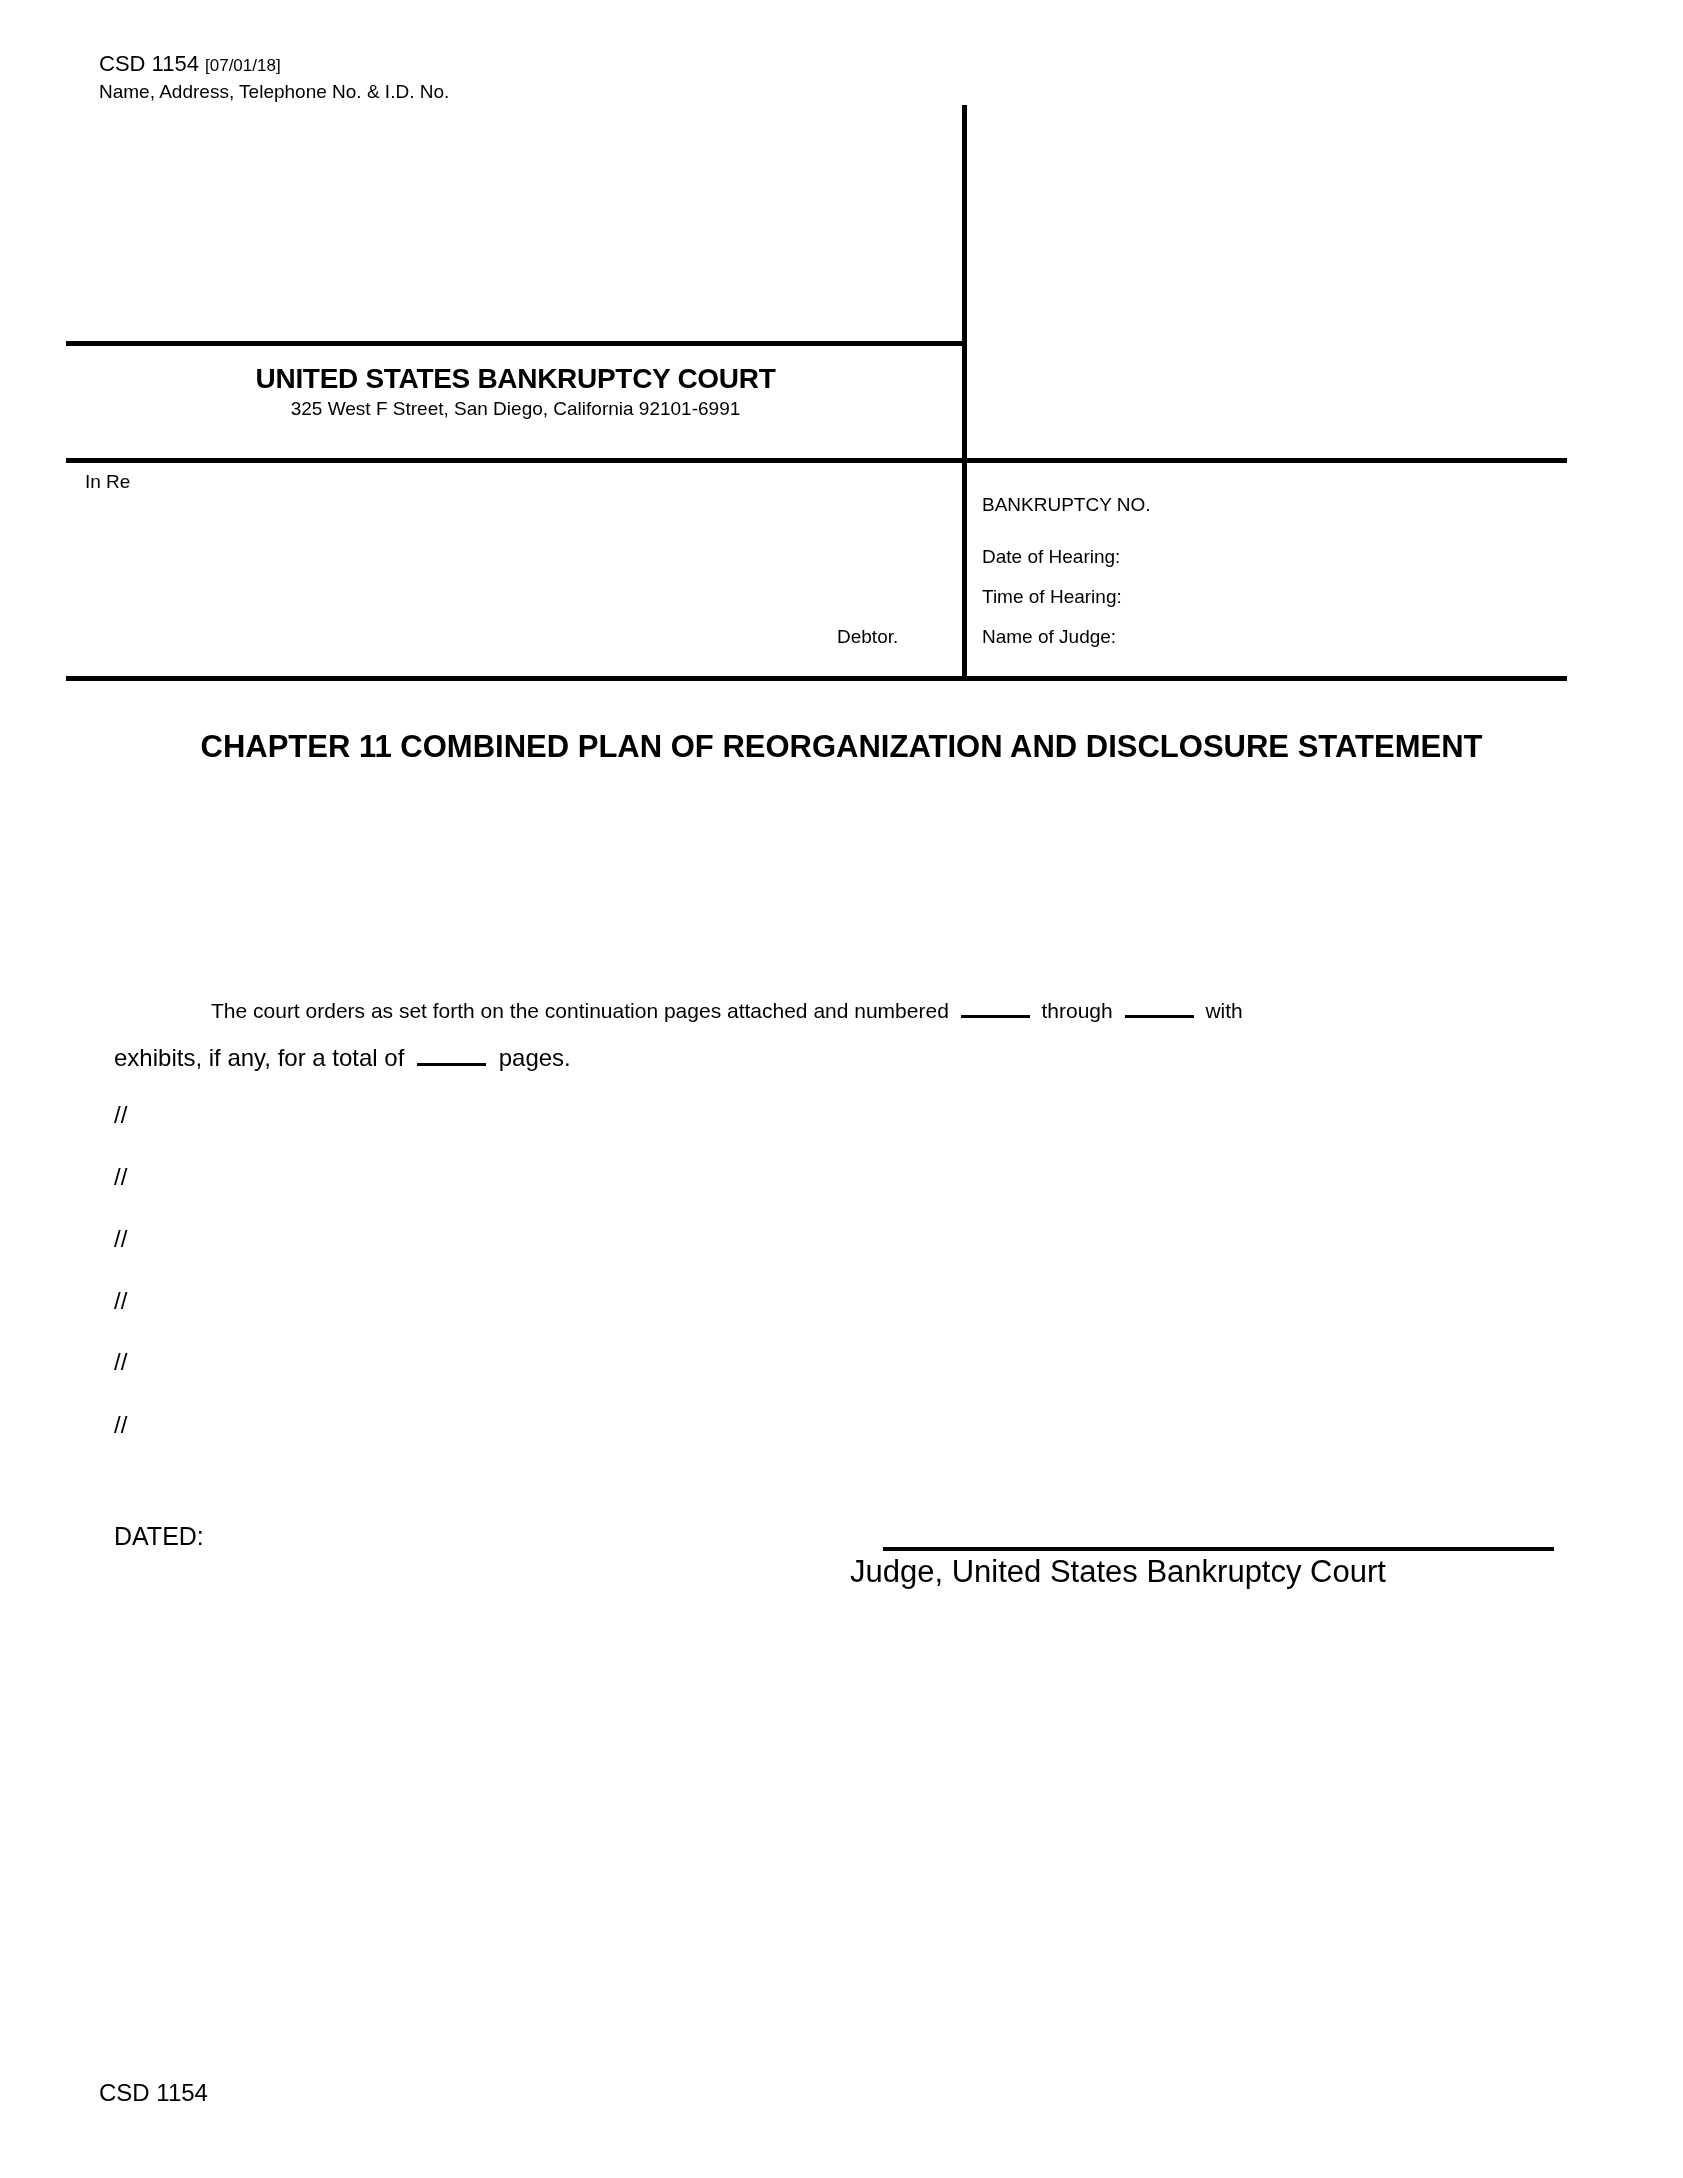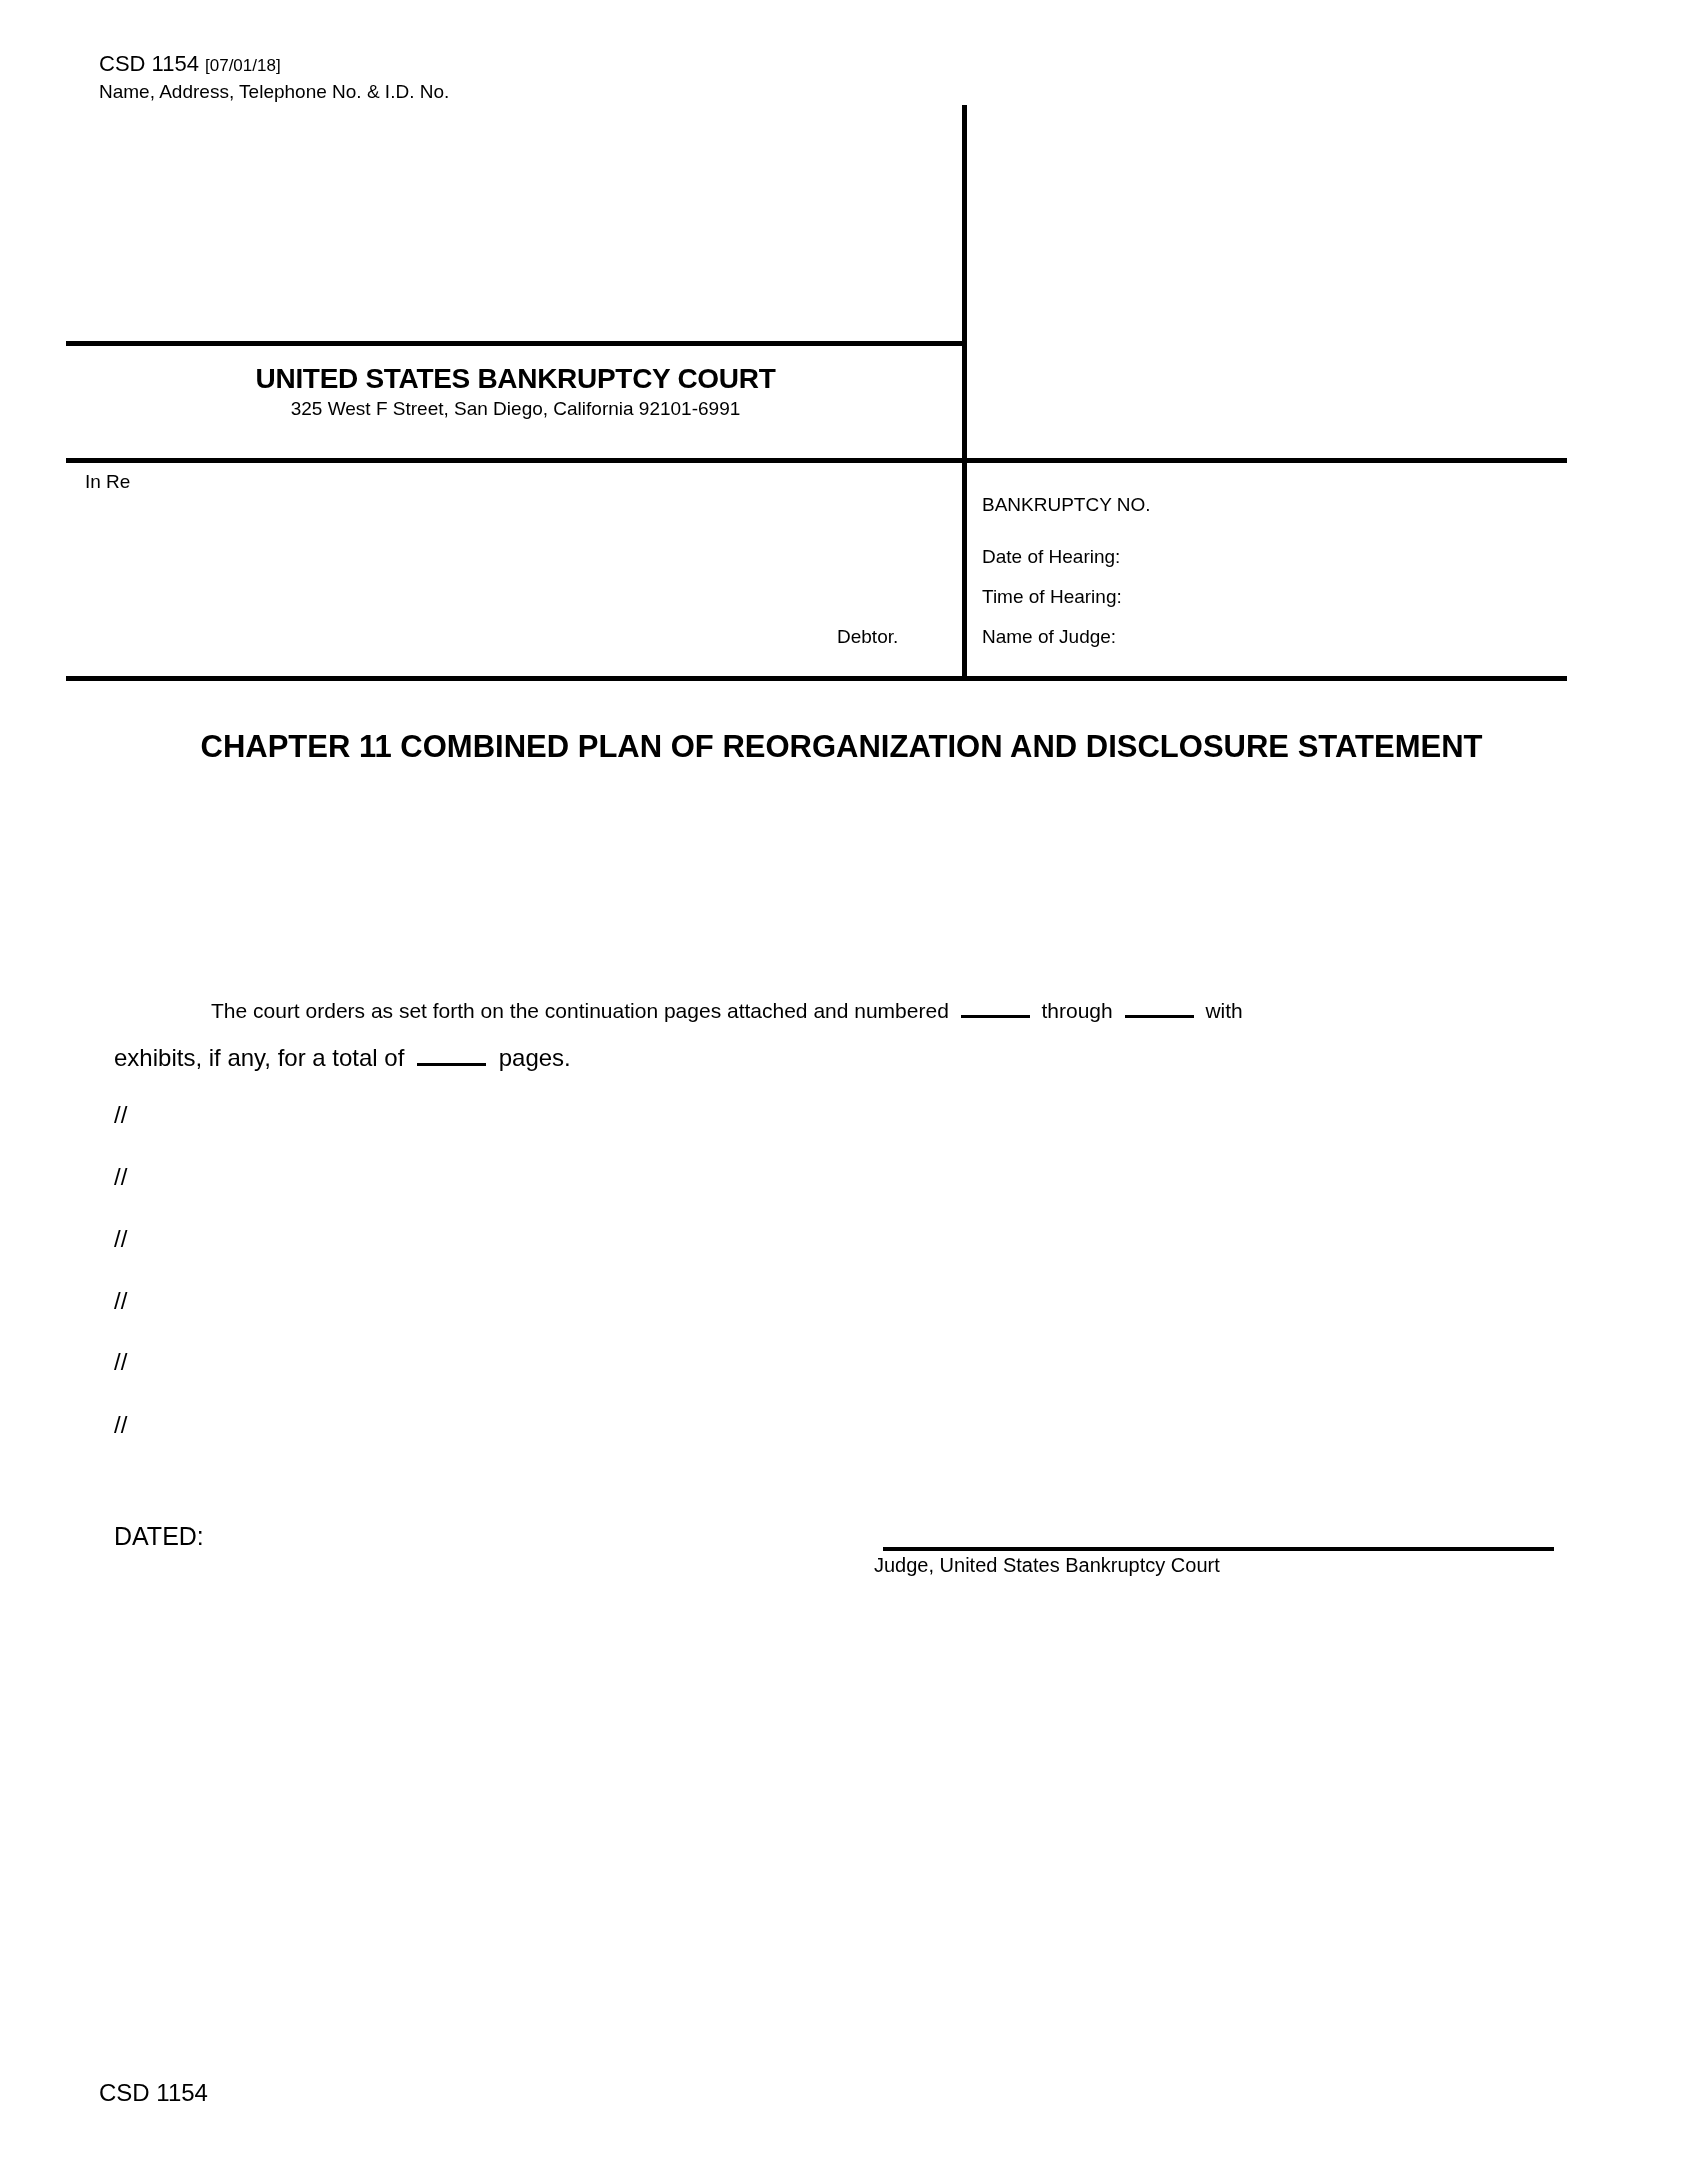--- a/index.html
+++ b/index.html
@@ -18,21 +18,21 @@
   .in-re { left:85px; top:471px; font-size:19px; }
   .debtor { left:837px; top:626px; font-size:19px; }
   .case-field { left:982px; font-size:19px; }
   .title-block { left:0; width:1683px; top:726px; text-align:center; font-weight:bold; font-size:31px; line-height:41px; }
   .body-line1 { left:211px; top:980px; font-size:21px;margin-top:15px; }
   .body-line2 { left:114px; top:1043px; font-size:24px; }
   .blank { display:inline-block; width:69px; border-bottom:3px solid #000; height:20px; vertical-align:baseline; margin:0 6px; }
   .slash { left:114px; font-size:24px; }
   .dated { left:114px; top:1522px; font-size:25px; }
   .sig-line { left:883px; top:1547px; width:671px; height:4px; background:#000; }
-  .sig-label { left:874px; top:1554px; font-size:20px; }
+  .sig-label { left:850px; top:1554px; font-size:31px; }
   .footer-id { left:99px; top:2079px; font-size:24px; }
 </style>
 </head>
 <body>
 
 <div class="abs form-id">
   <span>CSD 1154</span>
   <span class="date">[07/01/18]</span>
 </div>
 <div class="abs contact-label">Name, Address, Telephone No. &amp; I.D. No.</div>

